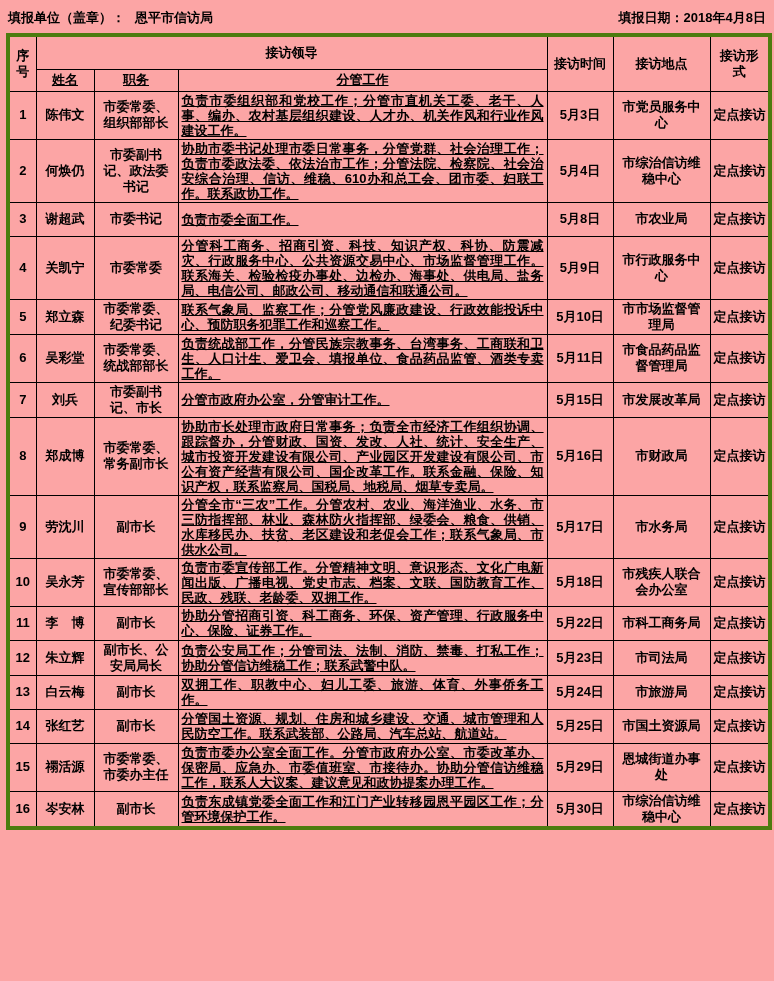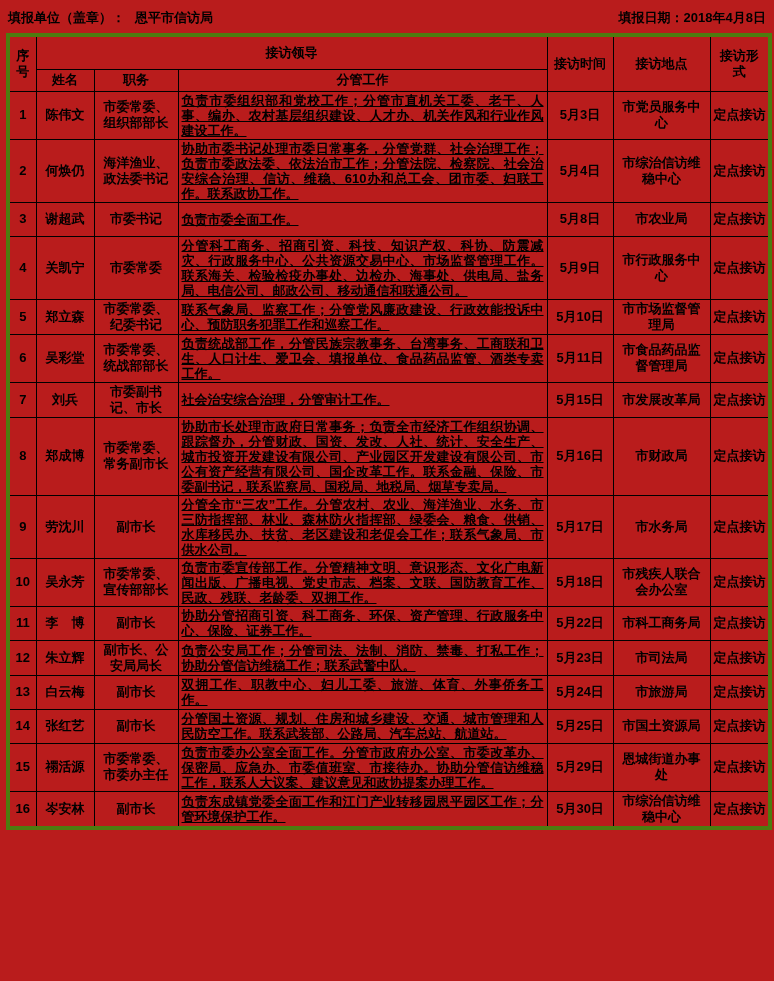--- a/index.html
+++ b/index.html
@@ -6,21 +6,21 @@
     margin: 0;
     padding: 0;
     background: #ffffff;
     color: #000000;
     font-family: "Liberation Sans", sans-serif;
     font-weight: bold;
   }
   .page {
     width: 774px;
     height: 981px;
-    background: #b91c1c;
+    background: #fca5a5;
     overflow: hidden;
     box-sizing: border-box;
   }
   .topbar {
     display: flex;
     justify-content: space-between;
     align-items: baseline;
     padding: 10px 8px 7px 8px;
     font-size: 13px;
     line-height: 16px;
@@ -36,21 +36,21 @@
   th, td {
     border: 1px solid #000000;
     font-size: 13px;
     line-height: 16px;
     padding: 1px 3px;
     vertical-align: middle;
     text-align: center;
     overflow: hidden;
   }
   thead tr.hrow1 { height: 34px; }
-  thead tr.hrow2 { height: 22px; }
+  thead tr.hrow2 { height: 22px; text-decoration: underline; }
   tbody tr { height: 34px; }
   th.h-no {
     word-break: break-all;
     padding: 1px 6px;
   }
   td.c-duty {
     text-align: left;
     text-align: justify;
     word-break: break-all;
     line-height: 15px;
@@ -105,21 +105,21 @@
     <td class="c-name">陈伟文</td>
     <td class="c-pos">市委常委、组织部部长</td>
     <td class="c-duty">负责市委组织部和党校工作；分管市直机关工委、老干、人事、编办、农村基层组织建设、人才办、机关作风和行业作风建设工作。</td>
     <td class="c-date">5月3日</td>
     <td class="c-loc">市党员服务中心</td>
     <td class="c-form">定点接访</td>
   </tr>
         <tr>
     <td class="c-no">2</td>
     <td class="c-name">何焕仍</td>
-    <td class="c-pos">海洋渔业、政法委书记</td>
+    <td class="c-pos">市委副书记、政法委书记</td>
     <td class="c-duty">协助市委书记处理市委日常事务，分管党群、社会治理工作；负责市委政法委、依法治市工作；分管法院、检察院、社会治安综合治理、信访、维稳、610办和总工会、团市委、妇联工作。联系政协工作。</td>
     <td class="c-date">5月4日</td>
     <td class="c-loc">市综治信访维稳中心</td>
     <td class="c-form">定点接访</td>
   </tr>
         <tr>
     <td class="c-no">3</td>
     <td class="c-name">谢超武</td>
     <td class="c-pos">市委书记</td>
     <td class="c-duty">负责市委全面工作。</td>
@@ -151,30 +151,30 @@
     <td class="c-pos">市委常委、统战部部长</td>
     <td class="c-duty">负责统战部工作，分管民族宗教事务、台湾事务、工商联和卫生、人口计生、爱卫会、填报单位、食品药品监管、酒类专卖工作。</td>
     <td class="c-date">5月11日</td>
     <td class="c-loc">市食品药品监督管理局</td>
     <td class="c-form">定点接访</td>
   </tr>
         <tr>
     <td class="c-no">7</td>
     <td class="c-name">刘兵</td>
     <td class="c-pos">市委副书记、市长</td>
-    <td class="c-duty">社会治安综合治理，分管审计工作。</td>
+    <td class="c-duty">分管市政府办公室，分管审计工作。</td>
     <td class="c-date">5月15日</td>
     <td class="c-loc">市发展改革局</td>
     <td class="c-form">定点接访</td>
   </tr>
         <tr>
     <td class="c-no">8</td>
     <td class="c-name">郑成博</td>
     <td class="c-pos">市委常委、常务副市长</td>
-    <td class="c-duty">协助市长处理市政府日常事务；负责全市经济工作组织协调、跟踪督办，分管财政、国资、发改、人社、统计、安全生产、城市投资开发建设有限公司、产业园区开发建设有限公司、市公有资产经营有限公司、国企改革工作。联系金融、保险、市委副书记，联系监察局、国税局、地税局、烟草专卖局。</td>
+    <td class="c-duty">协助市长处理市政府日常事务；负责全市经济工作组织协调、跟踪督办，分管财政、国资、发改、人社、统计、安全生产、城市投资开发建设有限公司、产业园区开发建设有限公司、市公有资产经营有限公司、国企改革工作。联系金融、保险、知识产权，联系监察局、国税局、地税局、烟草专卖局。</td>
     <td class="c-date">5月16日</td>
     <td class="c-loc">市财政局</td>
     <td class="c-form">定点接访</td>
   </tr>
         <tr>
     <td class="c-no">9</td>
     <td class="c-name">劳沈川</td>
     <td class="c-pos">副市长</td>
     <td class="c-duty">分管全市“三农”工作。分管农村、农业、海洋渔业、水务、市三防指挥部、林业、森林防火指挥部、绿委会、粮食、供销、水库移民办、扶贫、老区建设和老促会工作；联系气象局、市供水公司。</td>
     <td class="c-date">5月17日</td>

